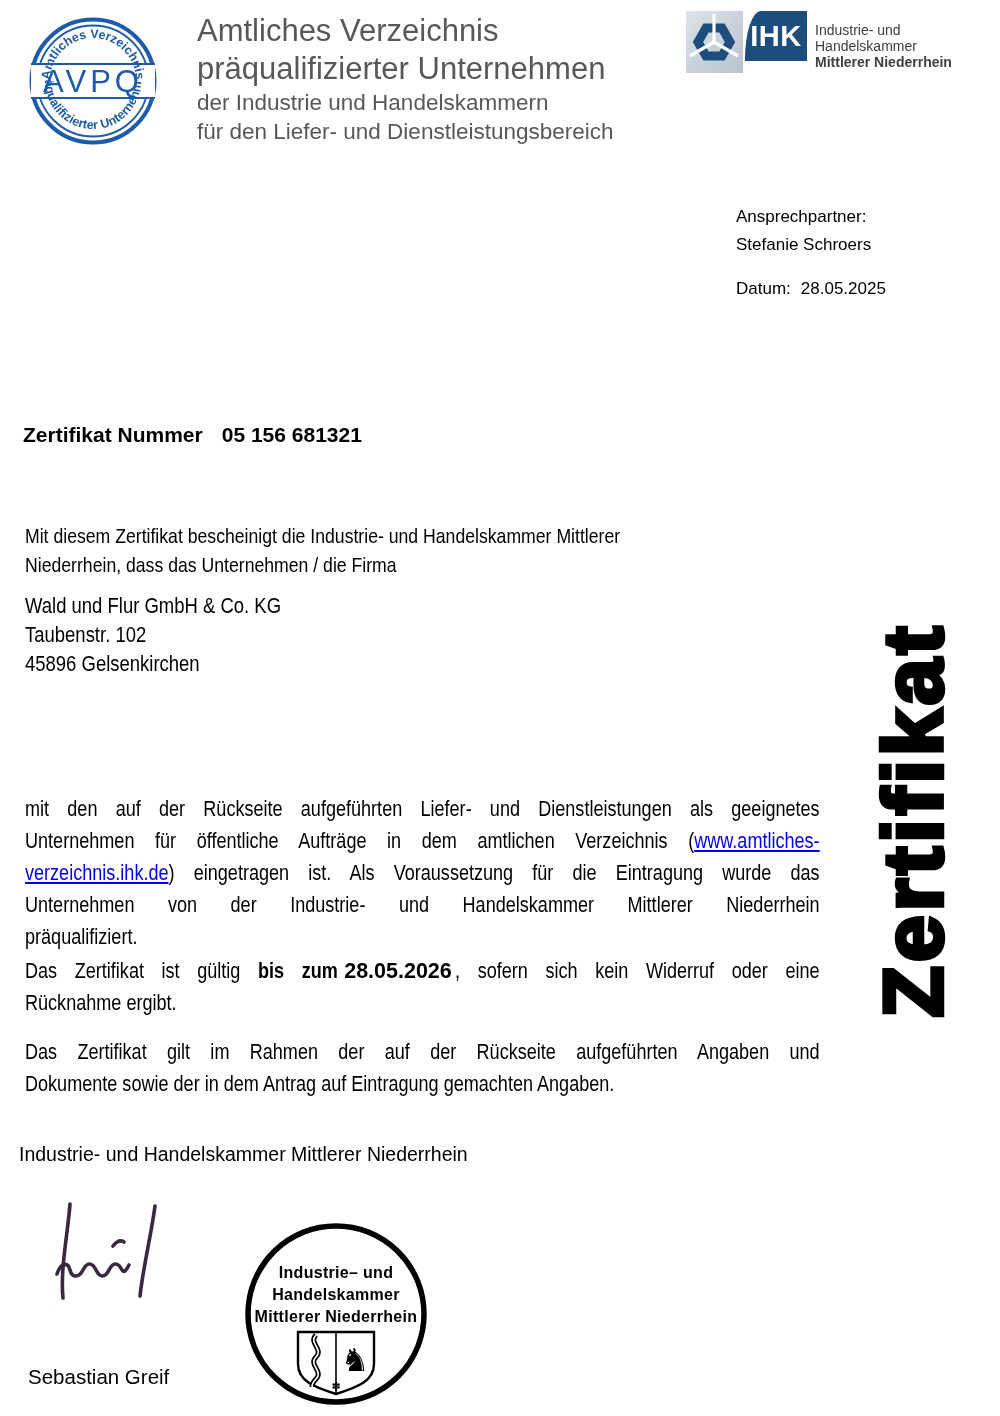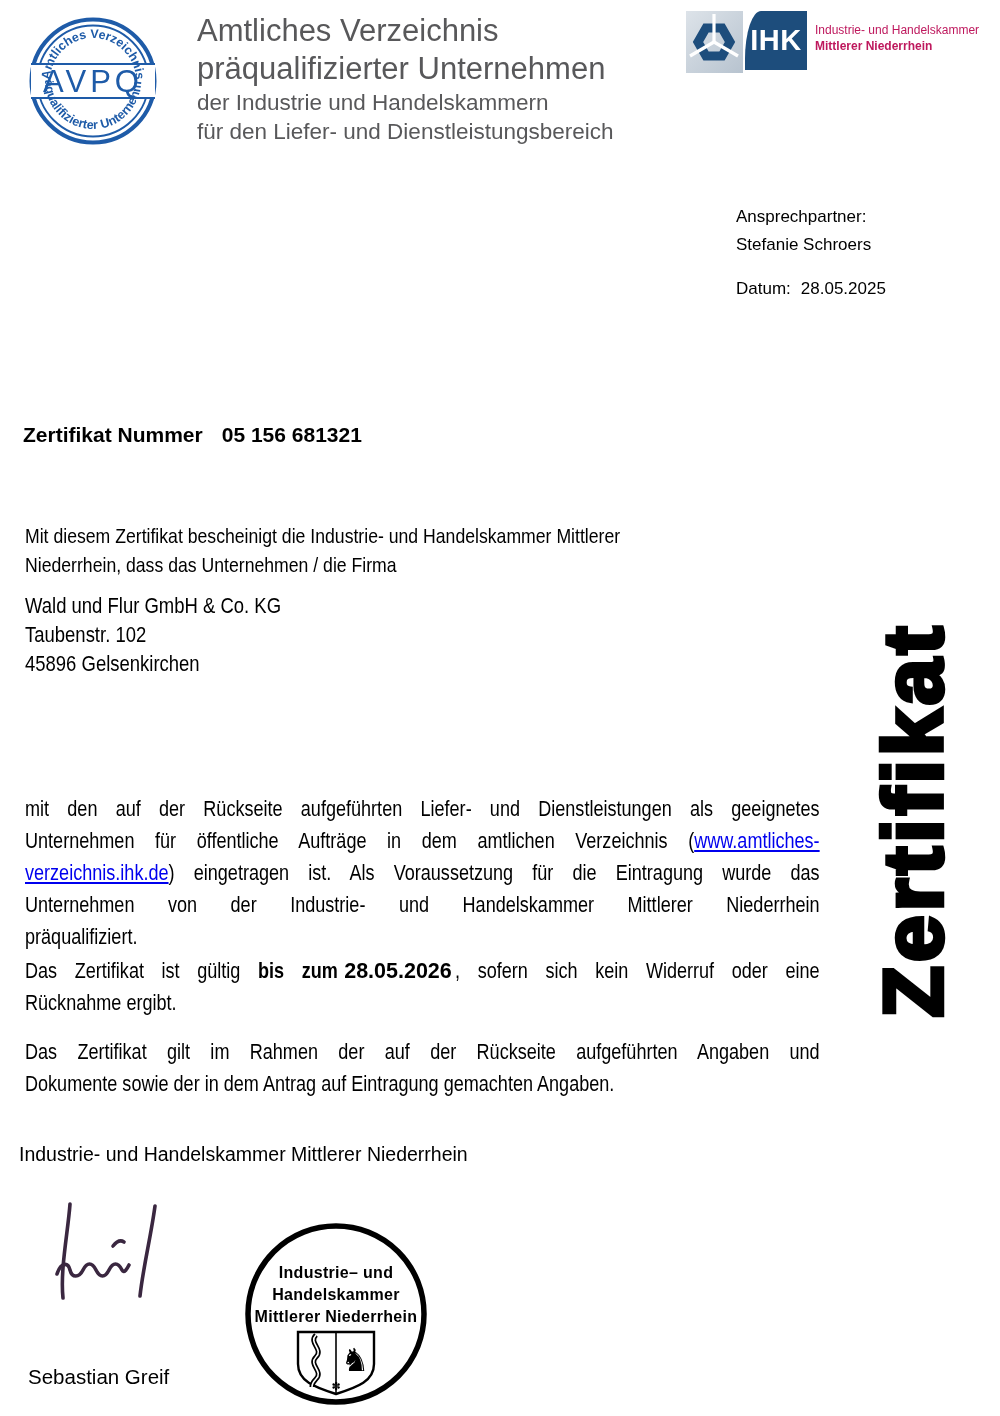--- a/index.html
+++ b/index.html
@@ -14,24 +14,24 @@
     position:relative;width:1000px;height:1416px;background:#ffffff;overflow:hidden;
     font-family:"Liberation Sans",sans-serif;color:#000;
   }
   
   .avpq{position:absolute;left:28px;top:16px;}
   .titleblock{position:absolute;left:197px;top:12px;}
   .title-line{font-size:31px;line-height:38px;color:var(--title-gray);}
   .subtitle-line{font-size:22.5px;line-height:29px;color:var(--title-gray);}
   .ihk-logo{position:absolute;left:686px;top:11px;display:flex;}
   .ihk-sym-box{width:57px;height:62px;background:linear-gradient(135deg,#dde3e9 0%,#b7c3cf 100%);}
-  .ihk-text-box{width:62px;height:59px;background:var(--ihk-navy);margin-left:2px;
+  .ihk-text-box{width:62px;height:50px;background:var(--ihk-navy);margin-left:2px;
     border-top-left-radius:16px 48px;display:flex;align-items:center;justify-content:center;}
   .ihk-acronym{color:#fff;font-weight:bold;font-size:29px;letter-spacing:0.5px;}
-  .ihk-orgtext{position:absolute;left:815px;top:22px;font-size:12px;line-height:16px;color:#be185d;}
+  .ihk-orgtext{position:absolute;left:815px;top:22px;font-size:14px;line-height:16px;color:#404040;}
   .ihk-orgtext .b{font-weight:bold;}
   
   .contact{position:absolute;left:736px;top:203px;font-size:17px;line-height:28px;}
   .contact .date-row{margin-top:16px;}
   .contact .date-val{margin-left:10px;}
   
   .certnum{position:absolute;left:23px;top:423px;font-size:21px;font-weight:bold;}
   .certnum .num{margin-left:19px;}
   
   .narrow{position:absolute;left:25px;top:0;width:946px;height:1416px;

